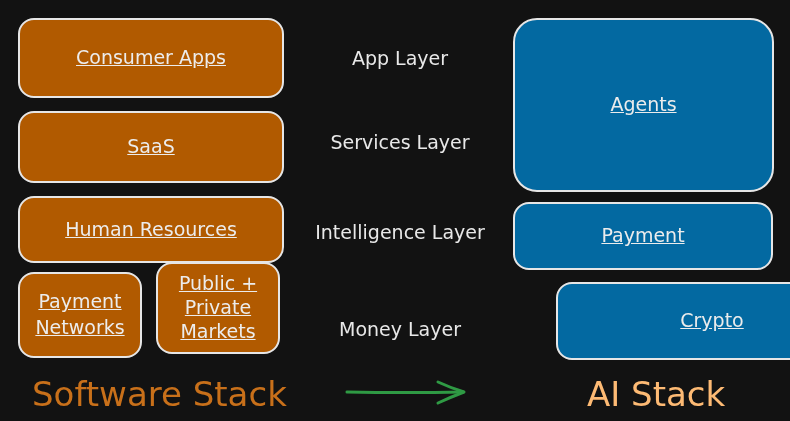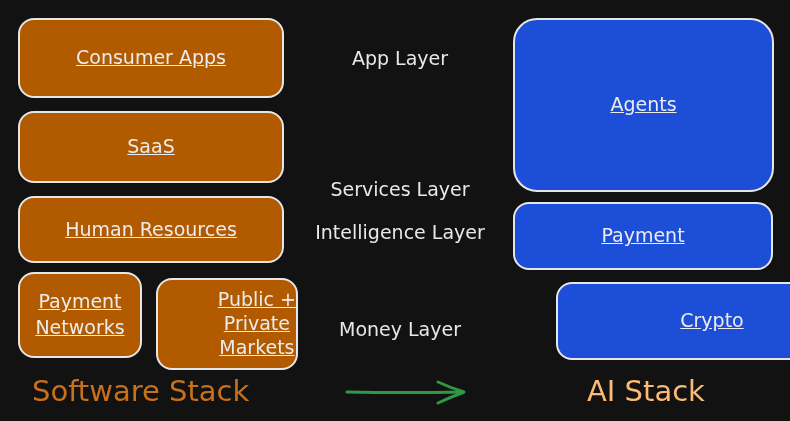--- a/index.html
+++ b/index.html
@@ -17,62 +17,62 @@
     border: 2.5px solid #e6e6e6;
     border-radius: 16px;
     display: flex; align-items: center; justify-content: center;
     text-align: center;
     color: #ececec;
     font-size: 19px;
     line-height: 1.35;
     text-decoration: underline;
   }
   .orange { background: #b15a00; }
-  .green  { background: #1d4ed8; }
+  .green  { background: #0369a1; }
   .layer-label {
     position: absolute;
     width: 220px;
     left: 290px;
     text-align: center;
     font-size: 19px;
     color: #e8e8e8;
   }
   .stack-title {
     position: absolute;
-    font-size: 29px;
+    font-size: 34px;
     top: 374px;
   }
   .arrow { position: absolute; left: 345px; top: 380px; }
 </style>
 </head>
 <body>
 
 <div class="box orange" style="left:18px; top:18px; width:266px; height:80px;">
   <span>Consumer Apps</span>
 </div>
 <div class="box orange" style="left:18px; top:111px; width:266px; height:72px;">
   <span>SaaS</span>
 </div>
 <div class="box orange" style="left:18px; top:196px; width:266px; height:67px;">
   <span>Human Resources</span>
 </div>
 <div class="box orange" style="left:18px; top:272px; width:124px; height:86px; white-space:pre-line;">
   <span style="white-space:pre-line;">Payment
 Networks</span>
 </div>
-<div class="box orange" style="left:156px; top:278px; width:142px; height:92px; white-space:pre-line; line-height:1.25;justify-content:flex-end;">
+<div class="box orange" style="left:156px; top:262px; width:124px; height:92px; white-space:pre-line; line-height:1.25;">
   <span style="white-space:pre-line;">Public +
 Private
 Markets</span>
 </div>
 
 <div class="stack-title" style="left:32px; color:#c8701a;">Software Stack</div>
 
 <div class="layer-label" style="top:47px;">App Layer</div>
-<div class="layer-label" style="top:131px;margin-top:47px;">Services Layer</div>
+<div class="layer-label" style="top:131px;">Services Layer</div>
 <div class="layer-label" style="top:221px;">Intelligence Layer</div>
 <div class="layer-label" style="top:318px;">Money Layer</div>
 
 <svg class="arrow" width="125" height="30" viewBox="0 0 125 30">
   <path d="M2 12 Q60 13 118 12" stroke="#2f9a44" stroke-width="3" fill="none" stroke-linecap="round"></path>
   <path d="M93 2 Q106 8 119 12 Q106 17 93 23" stroke="#2f9a44" stroke-width="3" fill="none" stroke-linecap="round" stroke-linejoin="round"></path>
 </svg>
 
 <div class="box green" style="left:513px; top:18px; width:261px; height:174px; border-radius:24px;">
   <span>Agents</span>

